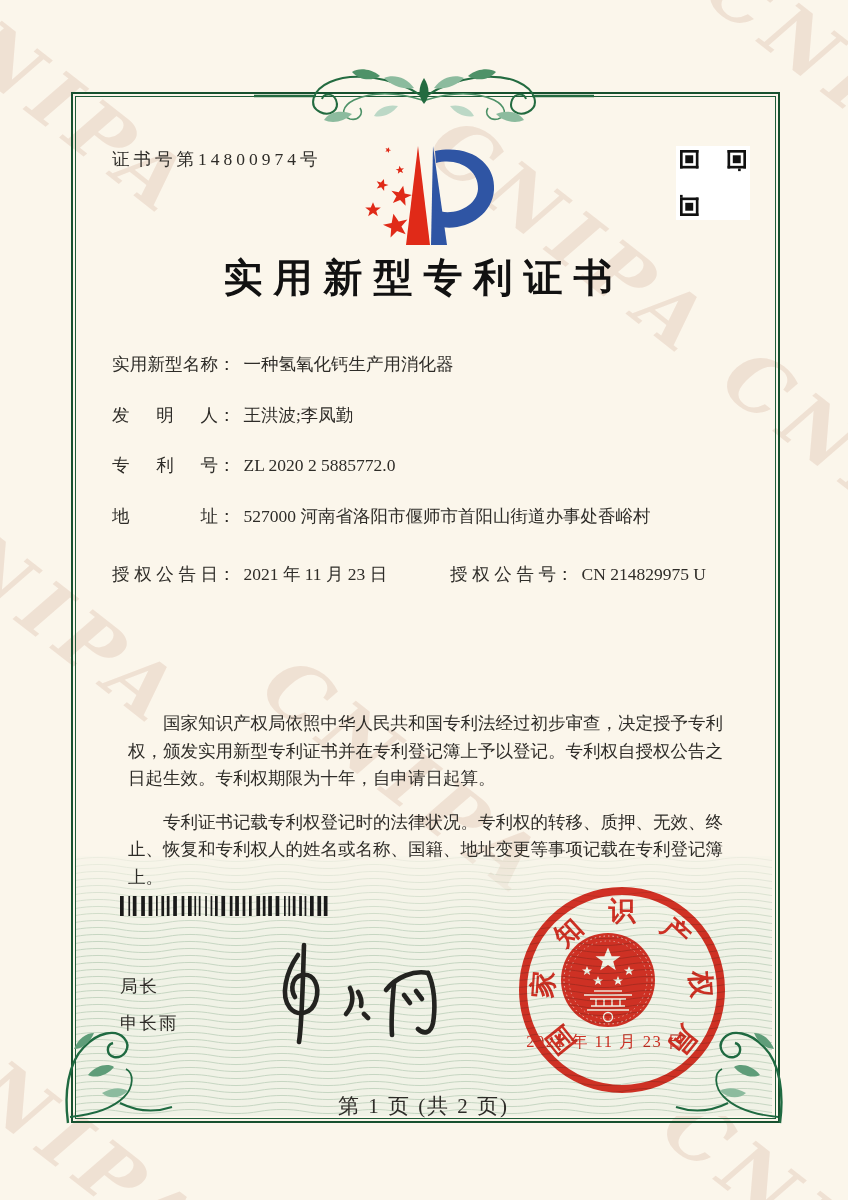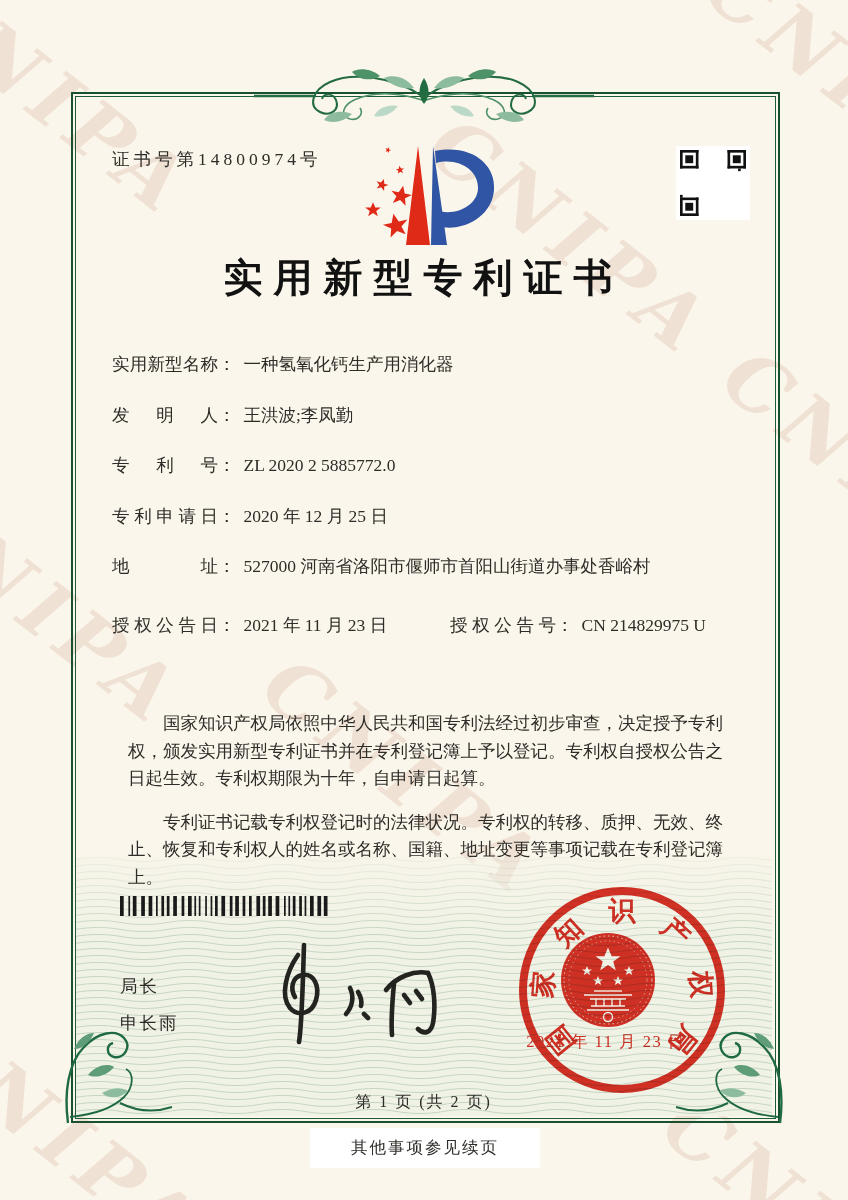--- a/index.html
+++ b/index.html
@@ -37,21 +37,21 @@
   .grant-row{position:relative;height:50px;white-space:nowrap;margin-top:8px;}
   .grant-no{position:absolute;left:338px;top:0;white-space:nowrap;}
   .paras{position:absolute;left:112px;top:694px;width:627px;font-size:17.5px;
     line-height:27.6px;text-align:justify;z-index:5;}
   .paras p{margin:16px;text-indent:2em;}
   .barcode{position:absolute;left:120px;top:896px;z-index:5;}
   .commissioner{position:absolute;left:120px;top:968px;font-size:17.5px;line-height:37px;letter-spacing:2px;z-index:5;}
   .signature{position:absolute;left:248px;top:930px;z-index:6;}
   .seal{position:absolute;left:512px;top:880px;z-index:7;opacity:.95;mix-blend-mode:multiply;}
   .page-num{position:absolute;left:71px;top:1092px;width:705px;text-align:center;
-    font-size:16px;letter-spacing:2px;z-index:5;}
+    font-size:21px;letter-spacing:2px;z-index:5;}
   .note-box{position:absolute;left:310px;top:1128px;width:230px;height:40px;background:#fff;
     display:flex;align-items:center;justify-content:center;font-size:16.5px;letter-spacing:2px;z-index:5;}
   .garland{position:absolute;left:254px;top:66px;z-index:4;}
   .corner{position:absolute;z-index:4;}
   .corner.bl{left:58px;top:1005px;}
   .corner.br{left:670px;top:1005px;}
 </style>
 </head>
 <body>
 
@@ -163,23 +163,20 @@
 
   <div class="fields">
     <div class="frow">
       <span class="flabel">实用新型名称</span><span class="fcolon">：</span><span>一种氢氧化钙生产用消化器</span>
     </div>
     <div class="frow">
       <span class="flabel">发明人</span><span class="fcolon">：</span><span>王洪波;李凤勤</span>
     </div>
     <div class="frow">
       <span class="flabel">专利号</span><span class="fcolon">：</span><span>ZL 2020 2 5885772.0</span>
-    </div>
-    <div class="frow">
-      <span class="flabel">专利申请日</span><span class="fcolon">：</span><span>2020 年 12 月 25 日</span>
     </div>
     <div class="frow">
       <span class="flabel">地址</span><span class="fcolon">：</span><span>527000 河南省洛阳市偃师市首阳山街道办事处香峪村</span>
     </div>
     <div class="grant-row">
       <span><span class="flabel">授权公告日</span><span class="fcolon">：</span><span>2021 年 11 月 23 日</span></span>
       <span class="grant-no"><span class="flabel">授权公告号</span><span class="fcolon">：</span><span>CN 214829975 U</span></span>
     </div>
   </div>
 
@@ -277,17 +274,14 @@
           <path d="M-21,30 h42"></path>
           <circle cx="0" cy="37" r="4.5"></circle>
         </g>
       </g>
       <text x="-16" y="57" text-anchor="middle" fill="#d9281c" font-size="16.5" letter-spacing="1.5" font-family="Liberation Serif, DejaVu Serif, serif">2021 年 11 月 23 日</text>
     </g>
   </svg>
 
   <div class="page-num">第 1 页 (共 2 页)</div>
 
-  <div class="note-box">
-    <span>其他事项参见续页</span>
-  </div>
 
 </div>
 
 </body></html>

